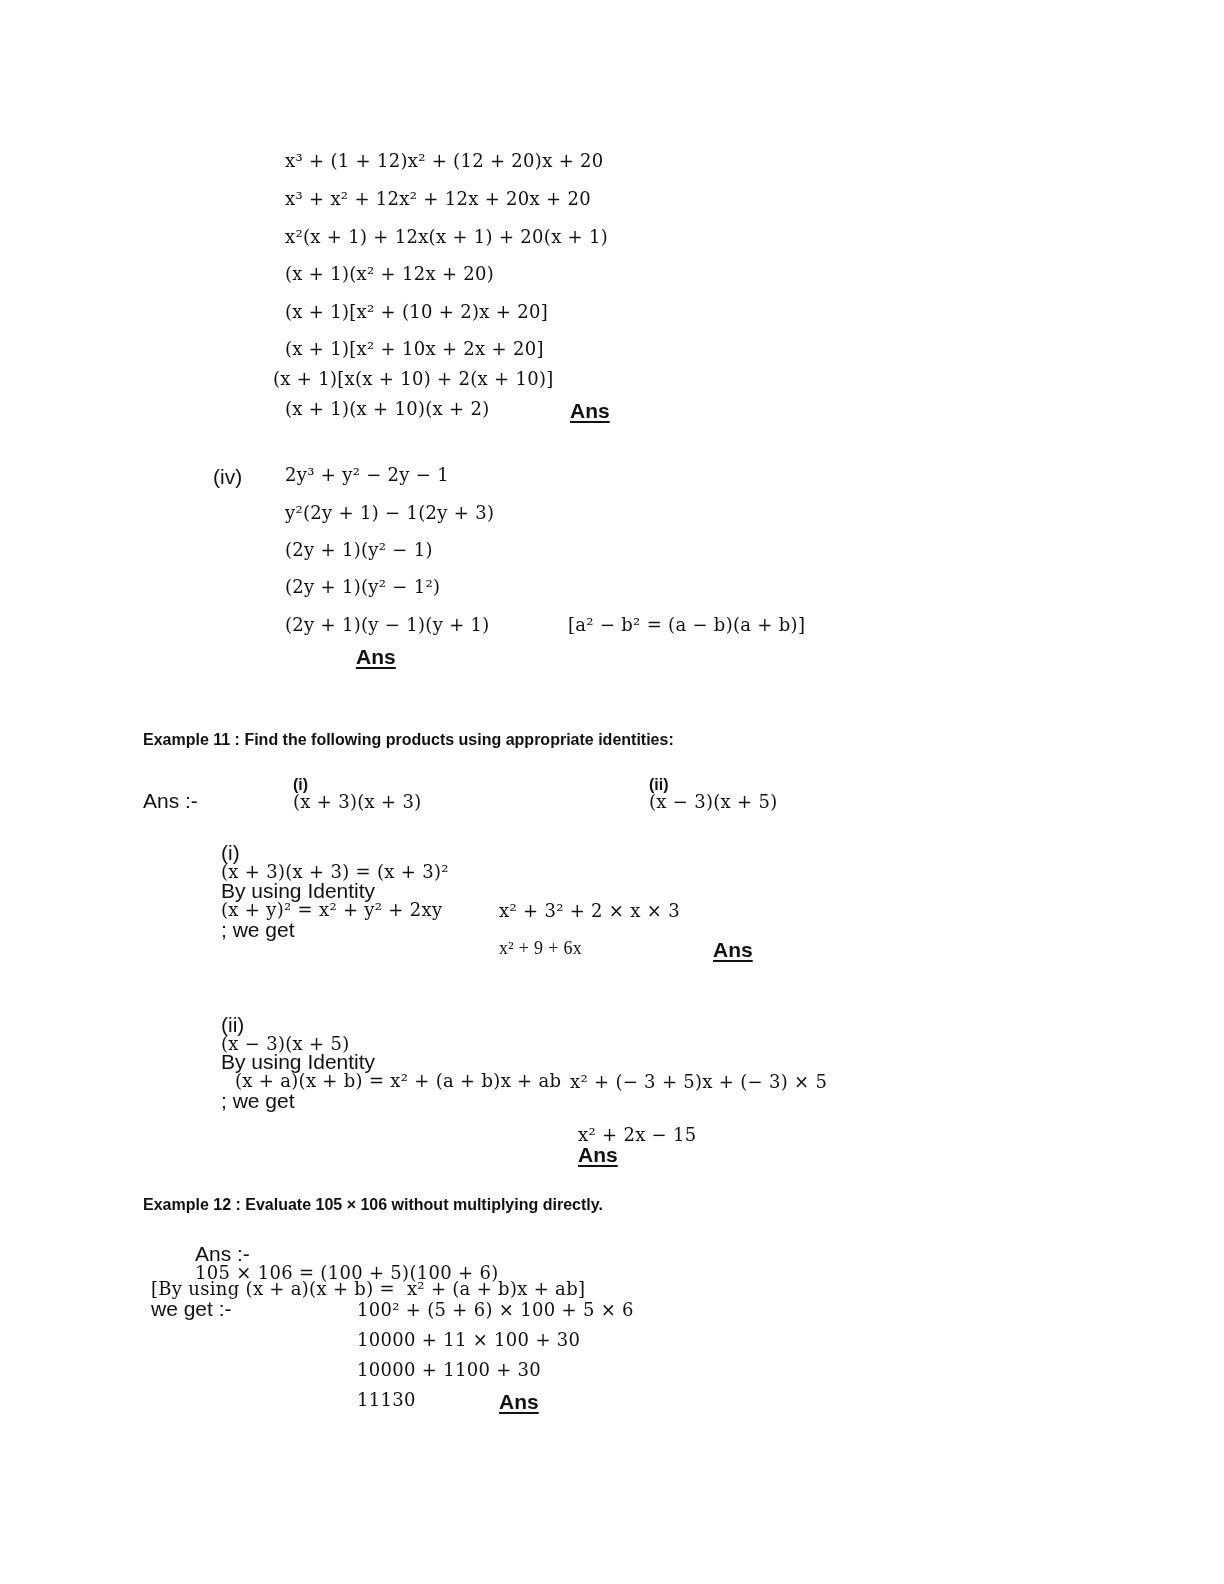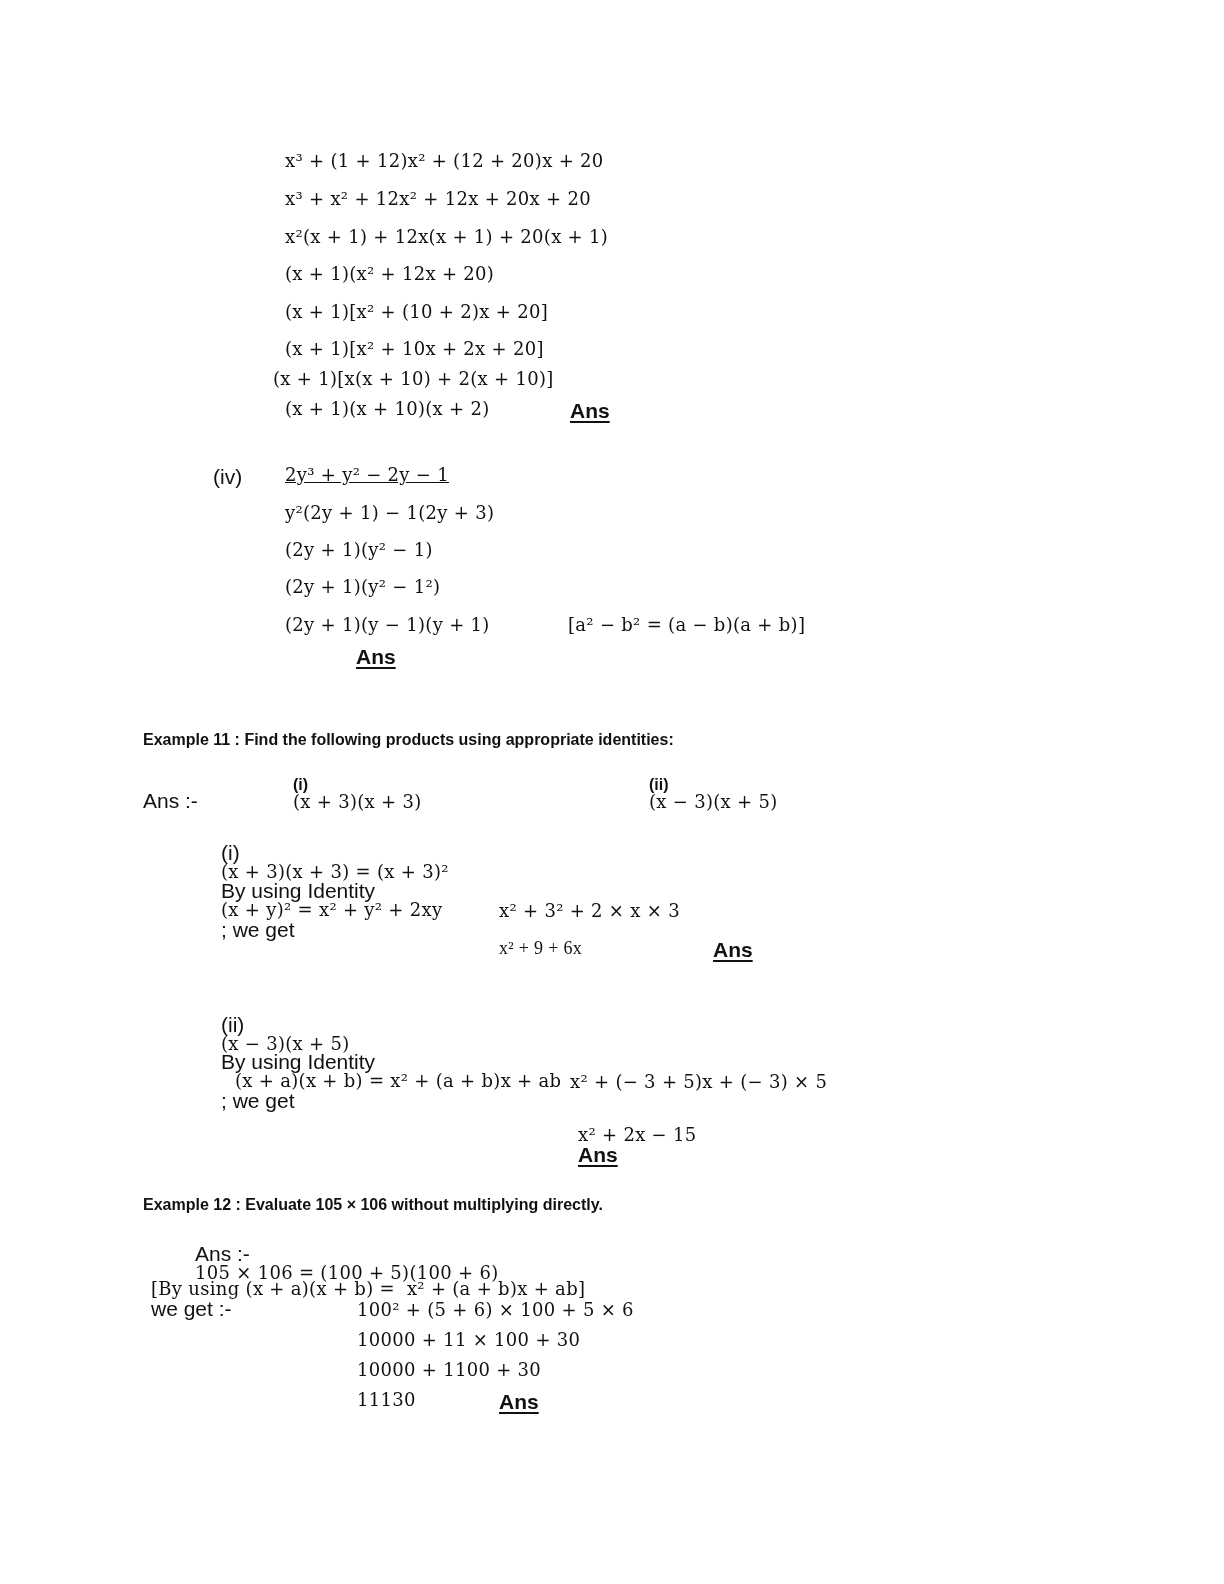--- a/index.html
+++ b/index.html
@@ -18,21 +18,21 @@
 <div class="line m" style="left:285px;top:190px;">x³ + x² + 12x² + 12x + 20x + 20</div>
 <div class="line m" style="left:285px;top:228px;">x²(x + 1) + 12x(x + 1) + 20(x + 1)</div>
 <div class="line m" style="left:285px;top:265px;">(x + 1)(x² + 12x + 20)</div>
 <div class="line m" style="left:285px;top:303px;">(x + 1)[x² + (10 + 2)x + 20]</div>
 <div class="line m" style="left:285px;top:340px;">(x + 1)[x² + 10x + 2x + 20]</div>
 <div class="line m" style="left:273px;top:370px;">(x + 1)[x(x + 10) + 2(x + 10)]</div>
 <div class="line m" style="left:285px;top:400px;">(x + 1)(x + 10)(x + 2)</div>
 <div class="line ans" style="left:570px;top:400px;">Ans</div>
 
 <div class="line lbl" style="left:213px;top:466px;">(iv)</div>
-<div class="line m" style="left:285px;top:466px;text-decoration:underline;">2y³ + y² − 2y − 1</div>
+<div class="line m" style="left:285px;top:466px;">2y³ + y² − 2y − 1</div>
 <div class="line m" style="left:285px;top:504px;">y²(2y + 1) − 1(2y + 3)</div>
 <div class="line m" style="left:285px;top:541px;">(2y + 1)(y² − 1)</div>
 <div class="line m" style="left:285px;top:578px;">(2y + 1)(y² − 1²)</div>
 <div class="line m" style="left:285px;top:616px;">(2y + 1)(y − 1)(y + 1)</div>
 <div class="line m" style="left:568px;top:616px;">[a² − b² = (a − b)(a + b)]</div>
 <div class="line ans" style="left:356px;top:646px;">Ans</div>
 
 <div class="line b" style="left:143px;top:732px;">Example 11 : Find the following products using appropriate identities:</div>
 <div class="line" style="left:285px;top:761px;">
   <span class="b">(i)</span>

